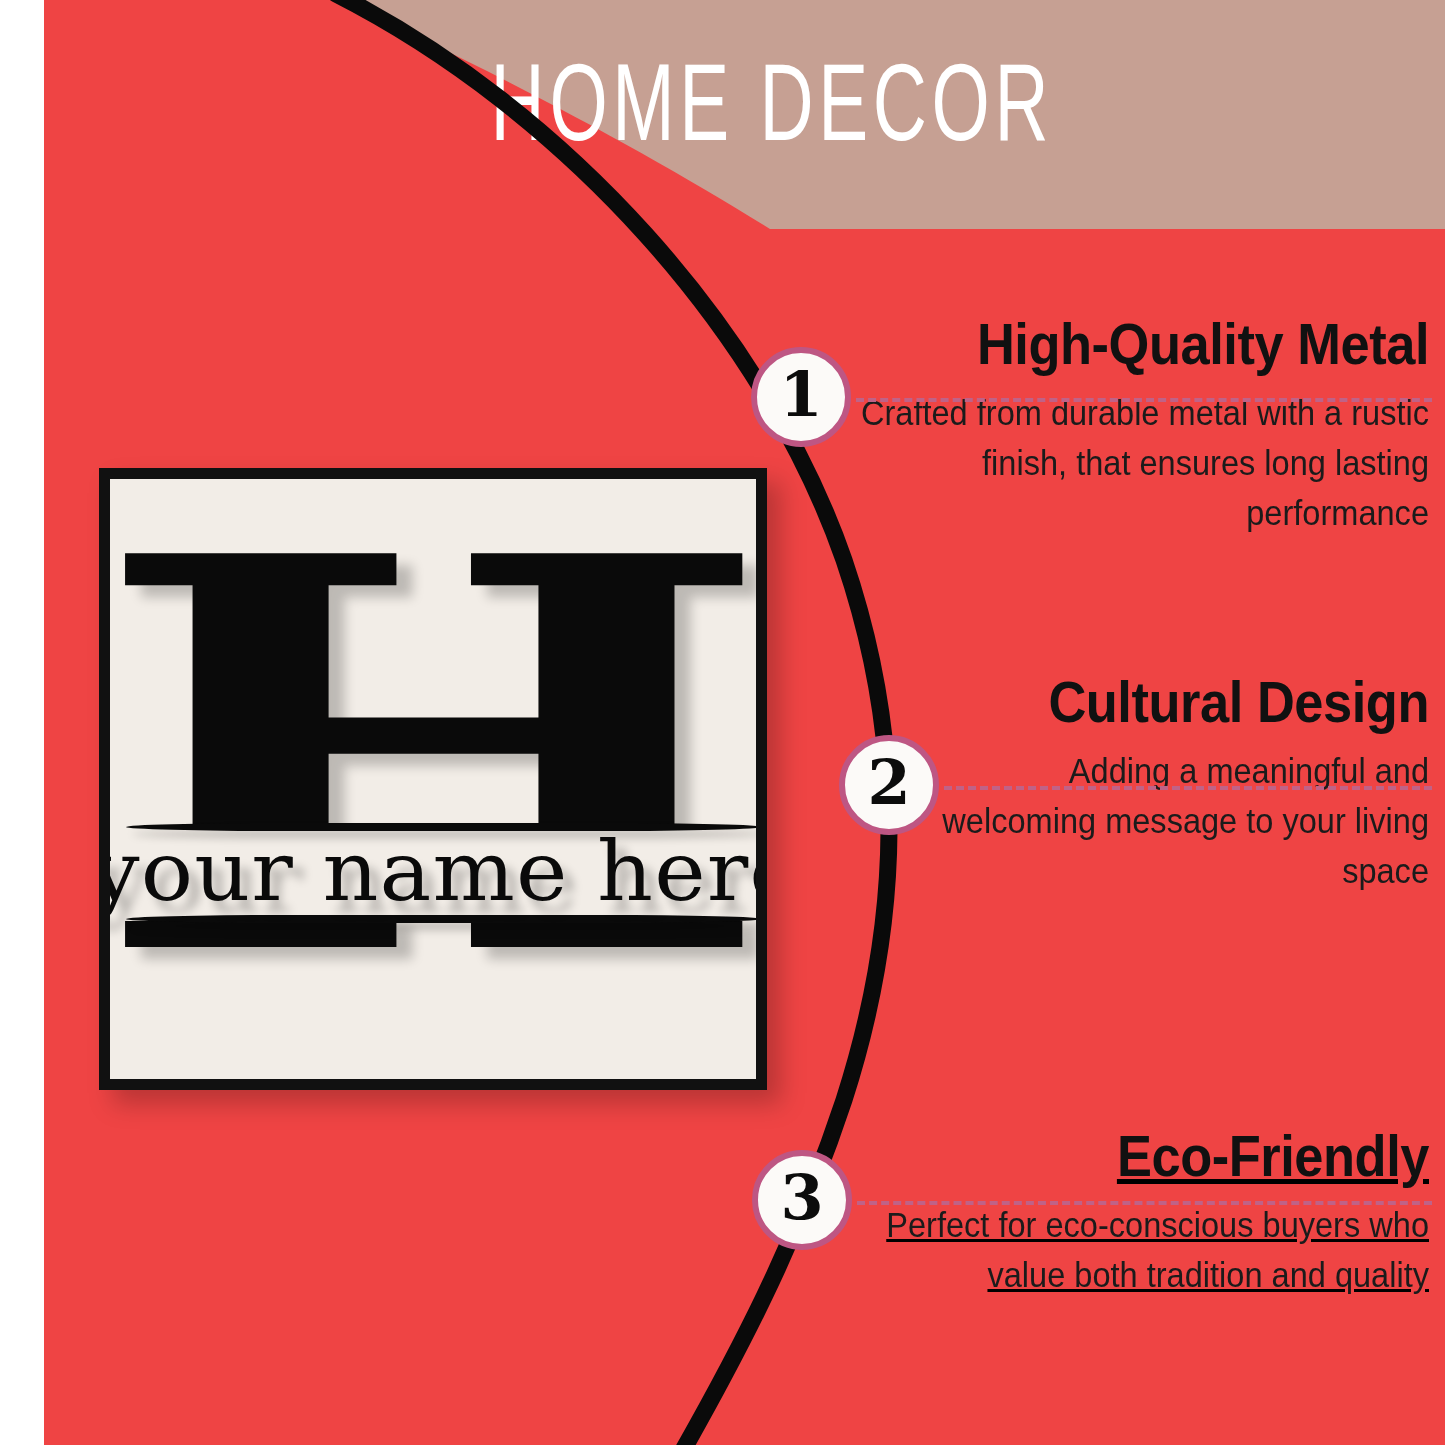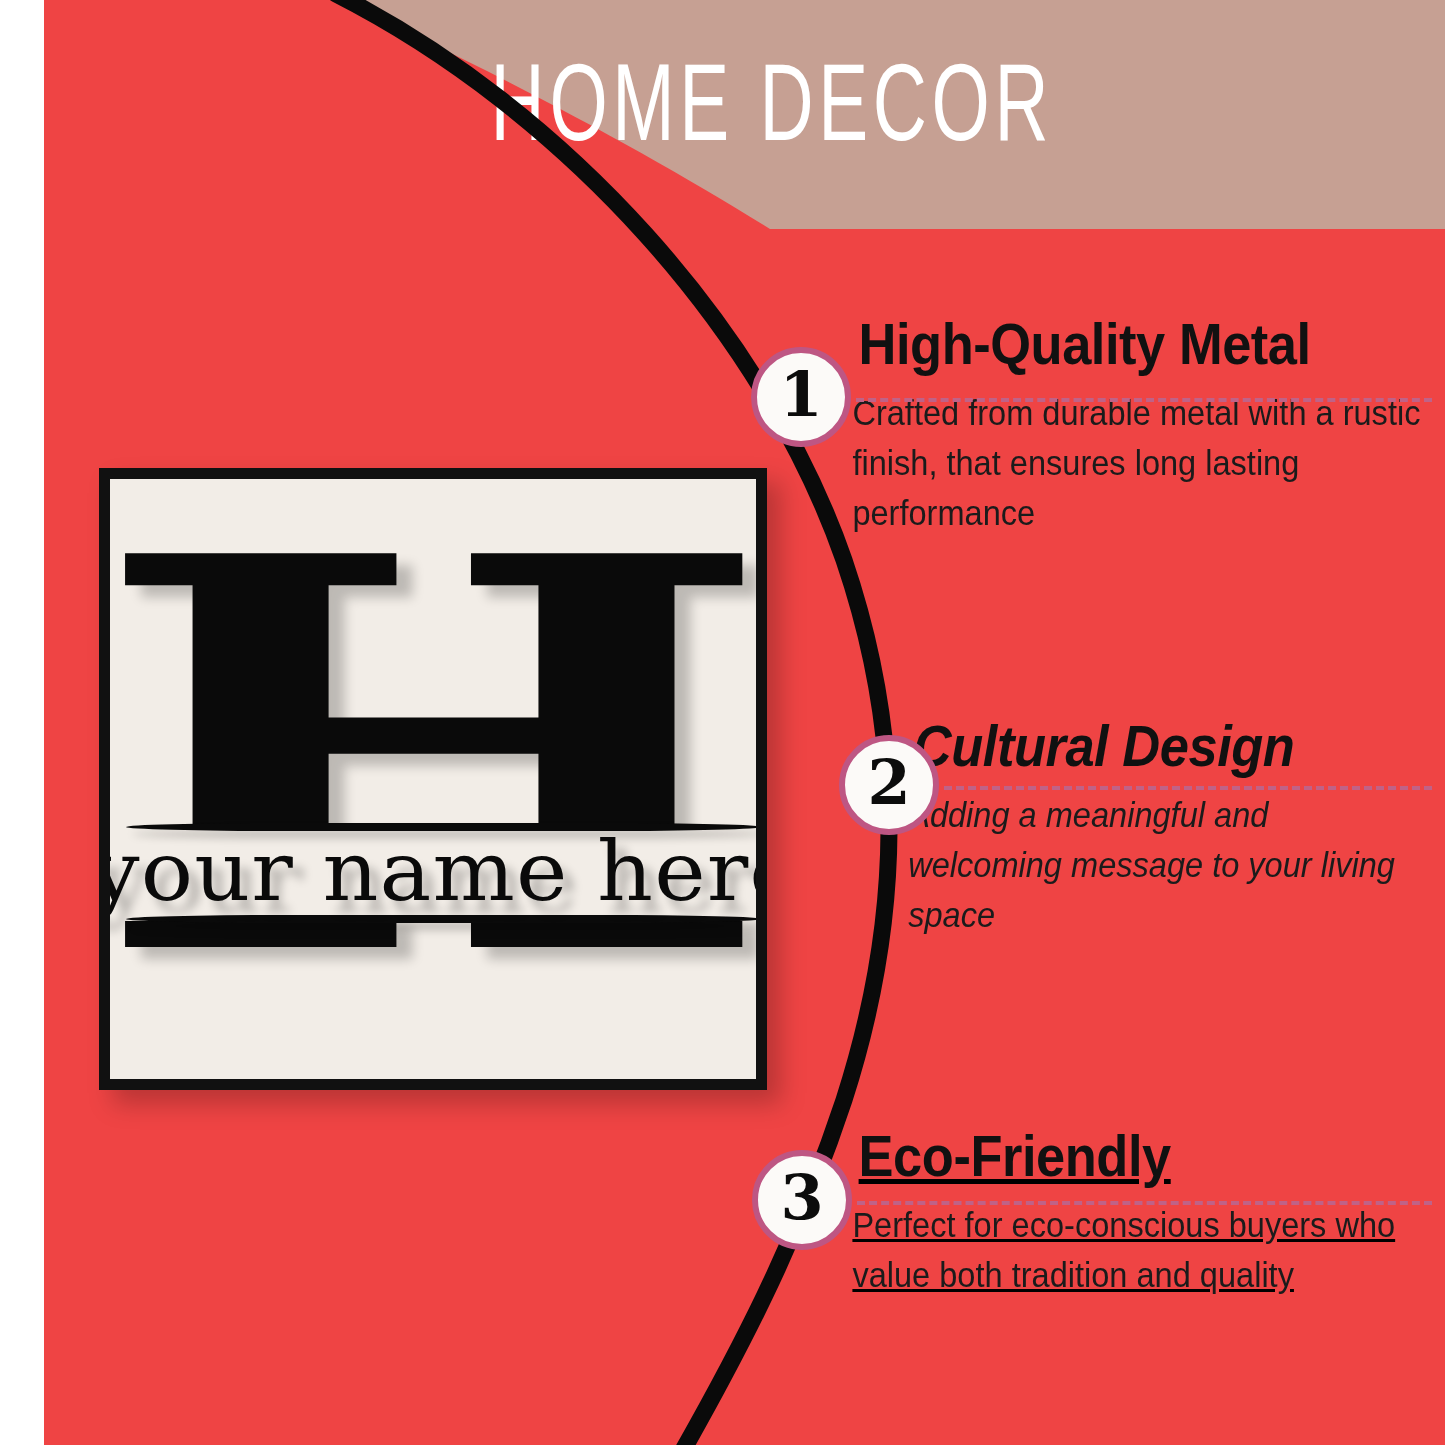--- a/index.html
+++ b/index.html
@@ -194,20 +194,21 @@
   .dash-line {
     position: absolute;
     height: 0;
     border-top: 4px dashed #C06287;
     z-index: 3;
   }
 
   .feature-text {
     position: absolute;
     right: 60px;
+    text-align: right;
   }
   .feature-title {
     font-family: "Liberation Sans", sans-serif;
     font-weight: 700;
     font-size: 57px;
     line-height: 60px;
     color: #111111;
     letter-spacing: -0.5px;
     transform: scaleX(0.92);
     transform-origin: 100% 50%;
@@ -224,21 +225,21 @@
     transform-origin: 100% 50%;
   }
 
   
   #feature-1 .badge      { left: 707px; top: 347px; }
   #feature-1 .dash-line  { left: 812px; top: 398px; width: 576px; }
   #feature-1 .feature-text { top: 314px; width: 620px; }
 
   #feature-2 .badge      { left: 795px; top: 735px; }
   #feature-2 .dash-line  { left: 900px; top: 786px; width: 488px; }
-  #feature-2 .feature-text { top: 716px; width: 560px; font-style: italic; }
+  #feature-2 .feature-text { top: 672px; width: 560px; }
 
   #feature-3 .badge      { left: 708px; top: 1150px; }
   #feature-3 .dash-line  { left: 813px; top: 1201px; width: 575px; }
   #feature-3 .feature-text { top: 1126px; width: 620px; text-decoration: underline; }
 </style>
 </head>
 <body>
 
 <div class="canvas">
 

